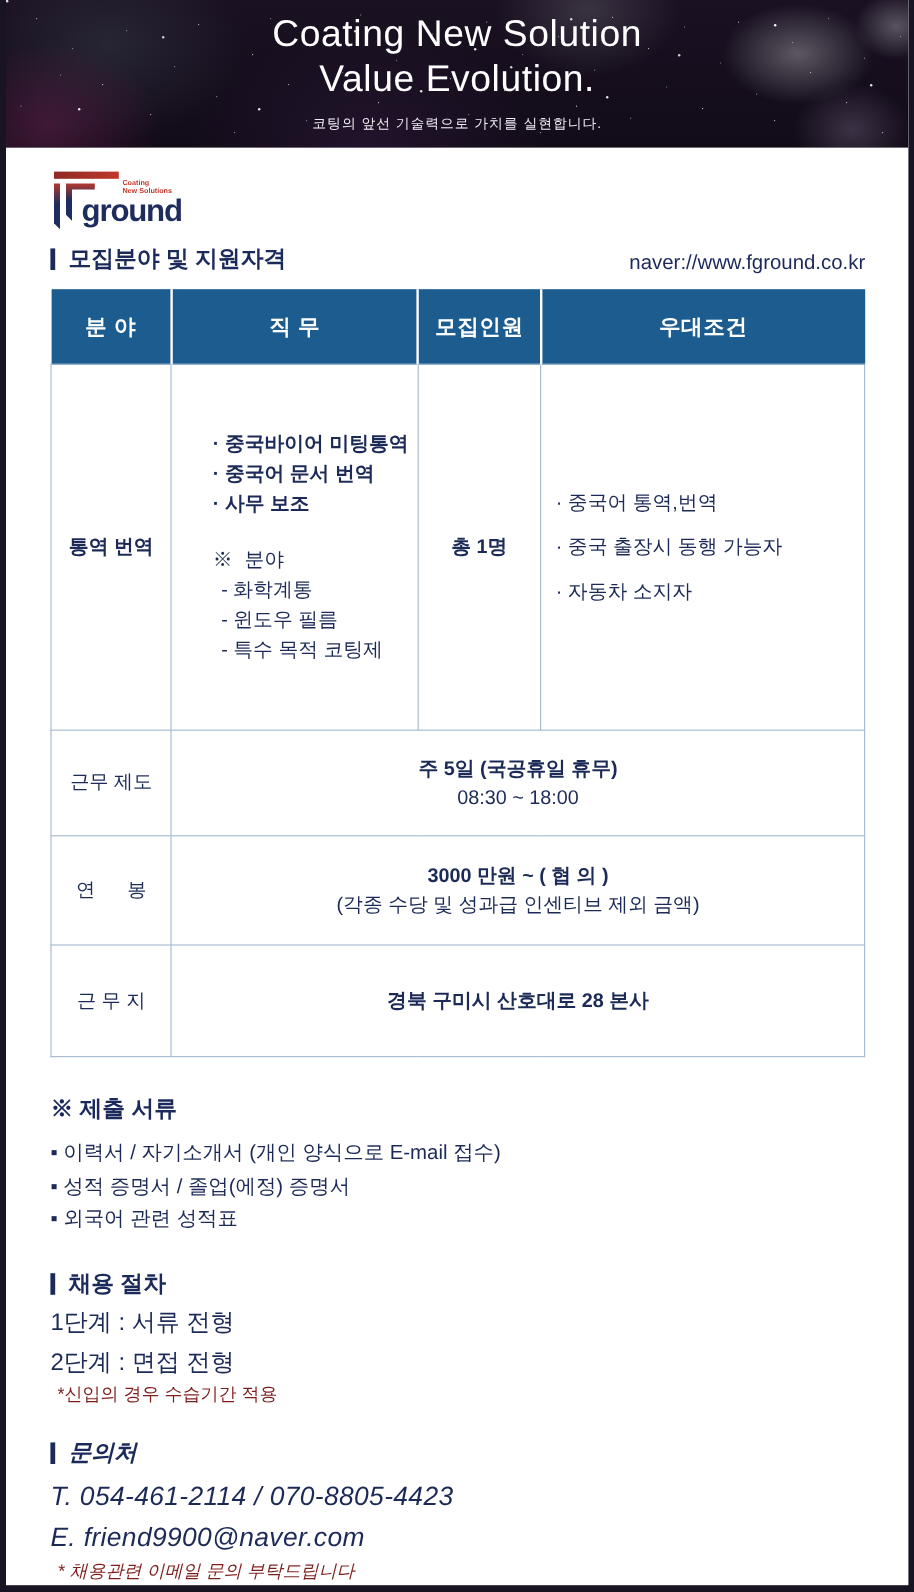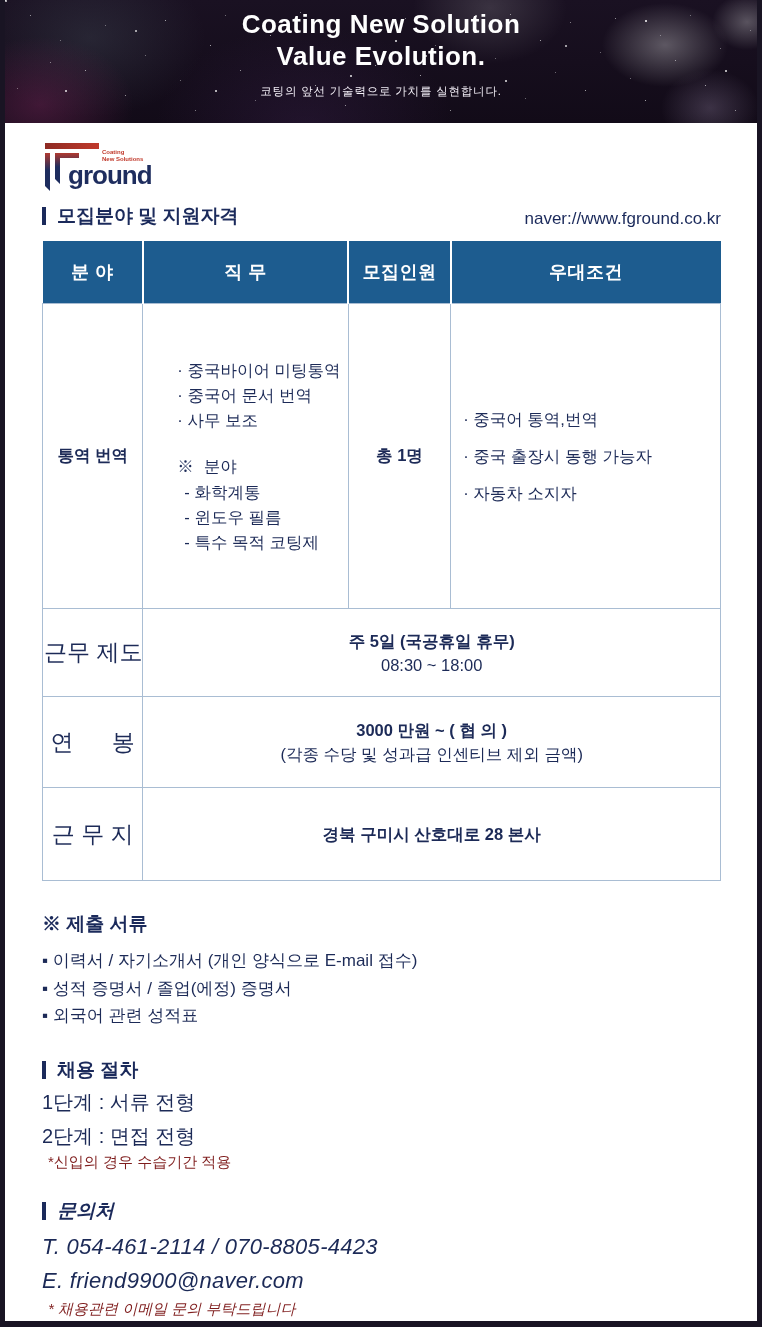--- a/index.html
+++ b/index.html
@@ -48,21 +48,21 @@
     565px 22px rgba(255,255,255,.6), 580px 90px rgba(255,255,255,.8), 595px 52px rgba(255,255,255,.5),
     610px 18px rgba(255,255,255,.7), 625px 78px rgba(255,255,255,.5), 640px 100px rgba(255,255,255,.8),
     655px 35px rgba(255,255,255,.5), 670px 60px rgba(255,255,255,.7), 685px 15px rgba(255,255,255,.5),
     700px 85px rgba(255,255,255,.8), 715px 48px rgba(255,255,255,.5), 730px 110px rgba(255,255,255,.7),
     745px 30px rgba(255,255,255,.5), 45px 62px rgba(255,255,255,.6), 12px 88px rgba(255,255,255,.5);}
   .stars2{width:2px;height:2px;box-shadow:
     60px 90px rgba(255,255,255,.9), 130px 30px rgba(255,255,255,.8), 210px 90px rgba(255,255,255,.9),
     290px 25px rgba(255,255,255,.8), 345px 75px rgba(255,255,255,.9), 420px 55px rgba(255,255,255,.8),
     500px 80px rgba(255,255,255,.9), 560px 45px rgba(255,255,255,.8), 640px 20px rgba(255,255,255,1),
     720px 70px rgba(255,255,255,.9), 390px 40px rgba(255,255,255,.9), 470px 15px rgba(255,255,255,.8);}
-  .hero-title{padding-top:9px;font-size:26px;line-height:1.23;font-weight:700;color:#fff;letter-spacing:.5px;position:relative;}
+  .hero-title{padding-top:9px;font-size:31px;line-height:1.23;font-weight:400;color:#fff;letter-spacing:.5px;position:relative;}
   .hero-sub{margin-top:11px;font-size:11.5px;font-weight:400;color:#f2eef6;letter-spacing:.8px;position:relative;}
 
   
   .content{padding:0 36px 0 37px;}
   .logo{margin-top:18px;height:54px;}
   .section-head-row{display:flex;justify-content:space-between;align-items:flex-end;margin-top:8px;}
   .sec-title{font-size:19px;font-weight:bold;color:#1b2a5b;display:flex;align-items:center;}
   .sec-bar{display:inline-block;width:4px;height:18px;background:#1b2a5b;margin-right:11px;}
   .site-url{font-size:17px;color:#1b2a5b;}
 
@@ -71,27 +71,27 @@
   col.c1{width:14.8%}col.c2{width:30.3%}col.c3{width:15.1%}col.c4{width:39.8%}
   th{
     background:#1d5c8f;color:#fff;font-size:18px;font-weight:bold;
     height:60px;border-right:2px solid #fff;border-bottom:1px solid #a9bdd3;
     white-space:pre;letter-spacing:.5px;
   }
   th:last-child{border-right:none;margin-left:18px;}
   td{border:1px solid #a9bdd3;vertical-align:middle;font-size:16.5px;color:#1c2a57;}
   td.cell-field{text-align:center;font-weight:600;height:302px;white-space:pre;}
   td.cell-duties{padding-left:34px;}
-  .duty-line{line-height:25px;}
+  .duty-line{line-height:25px;font-weight:bold;}
   .duty-note-title{line-height:25px;margin-top:22px;font-family:Liberation Mono, monospace;}
   .duty-note-item{line-height:25px;padding-left:7px;}
   td.cell-count{text-align:center;font-weight:600;}
   td.cell-pref{padding-left:12px;}
   .pref-line{line-height:37px;}
-  td.row-label{text-align:center;white-space:pre;font-size:23px;}
+  td.row-label{text-align:center;white-space:pre;font-size:16px;}
   td.row-info{text-align:center;}
   tr.info-r2 td{height:85px;}
   tr.info-r3 td{height:88px;}
   tr.info-r4 td{height:90px;}
   .info-l1{font-weight:bold;line-height:24px;}
   .info-l2{line-height:24px;}
 
   
   .docs{margin-top:30px;}
   .docs-title{font-size:19px;font-weight:bold;color:#1b2a5b;}

